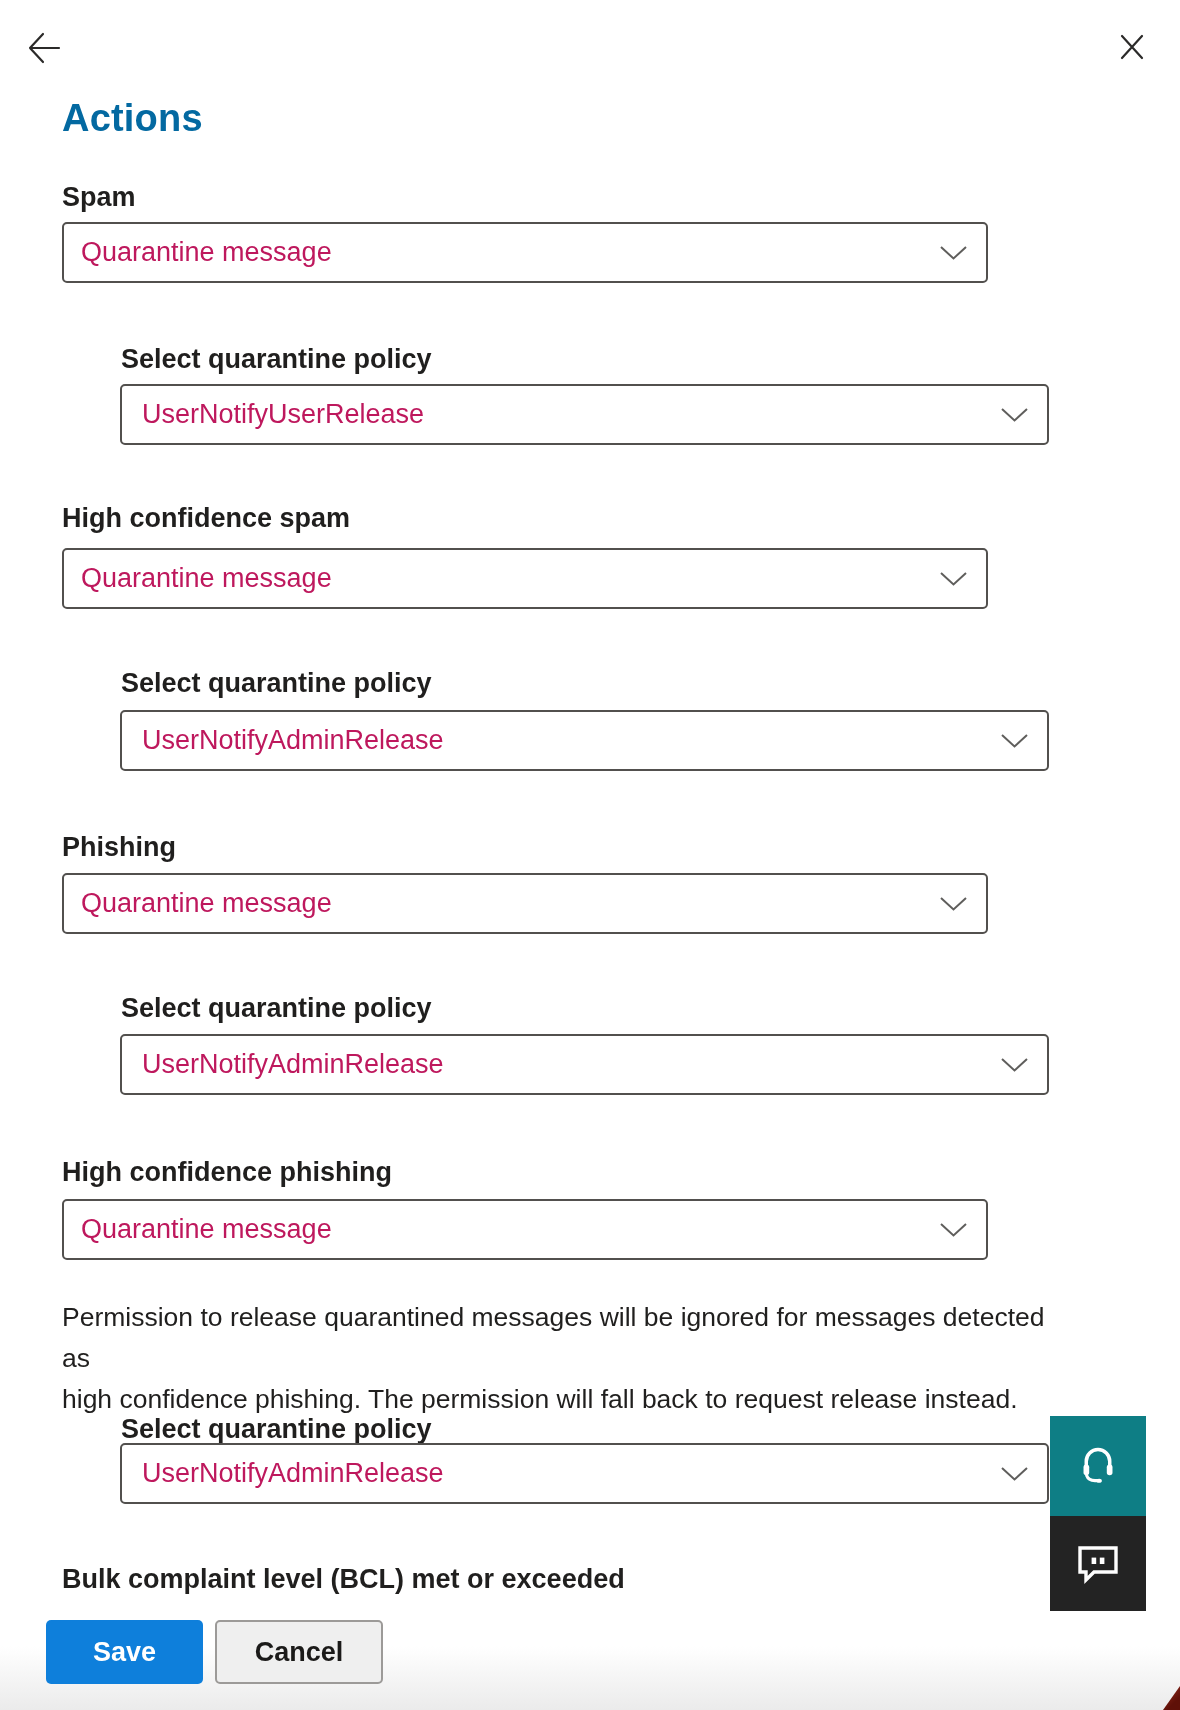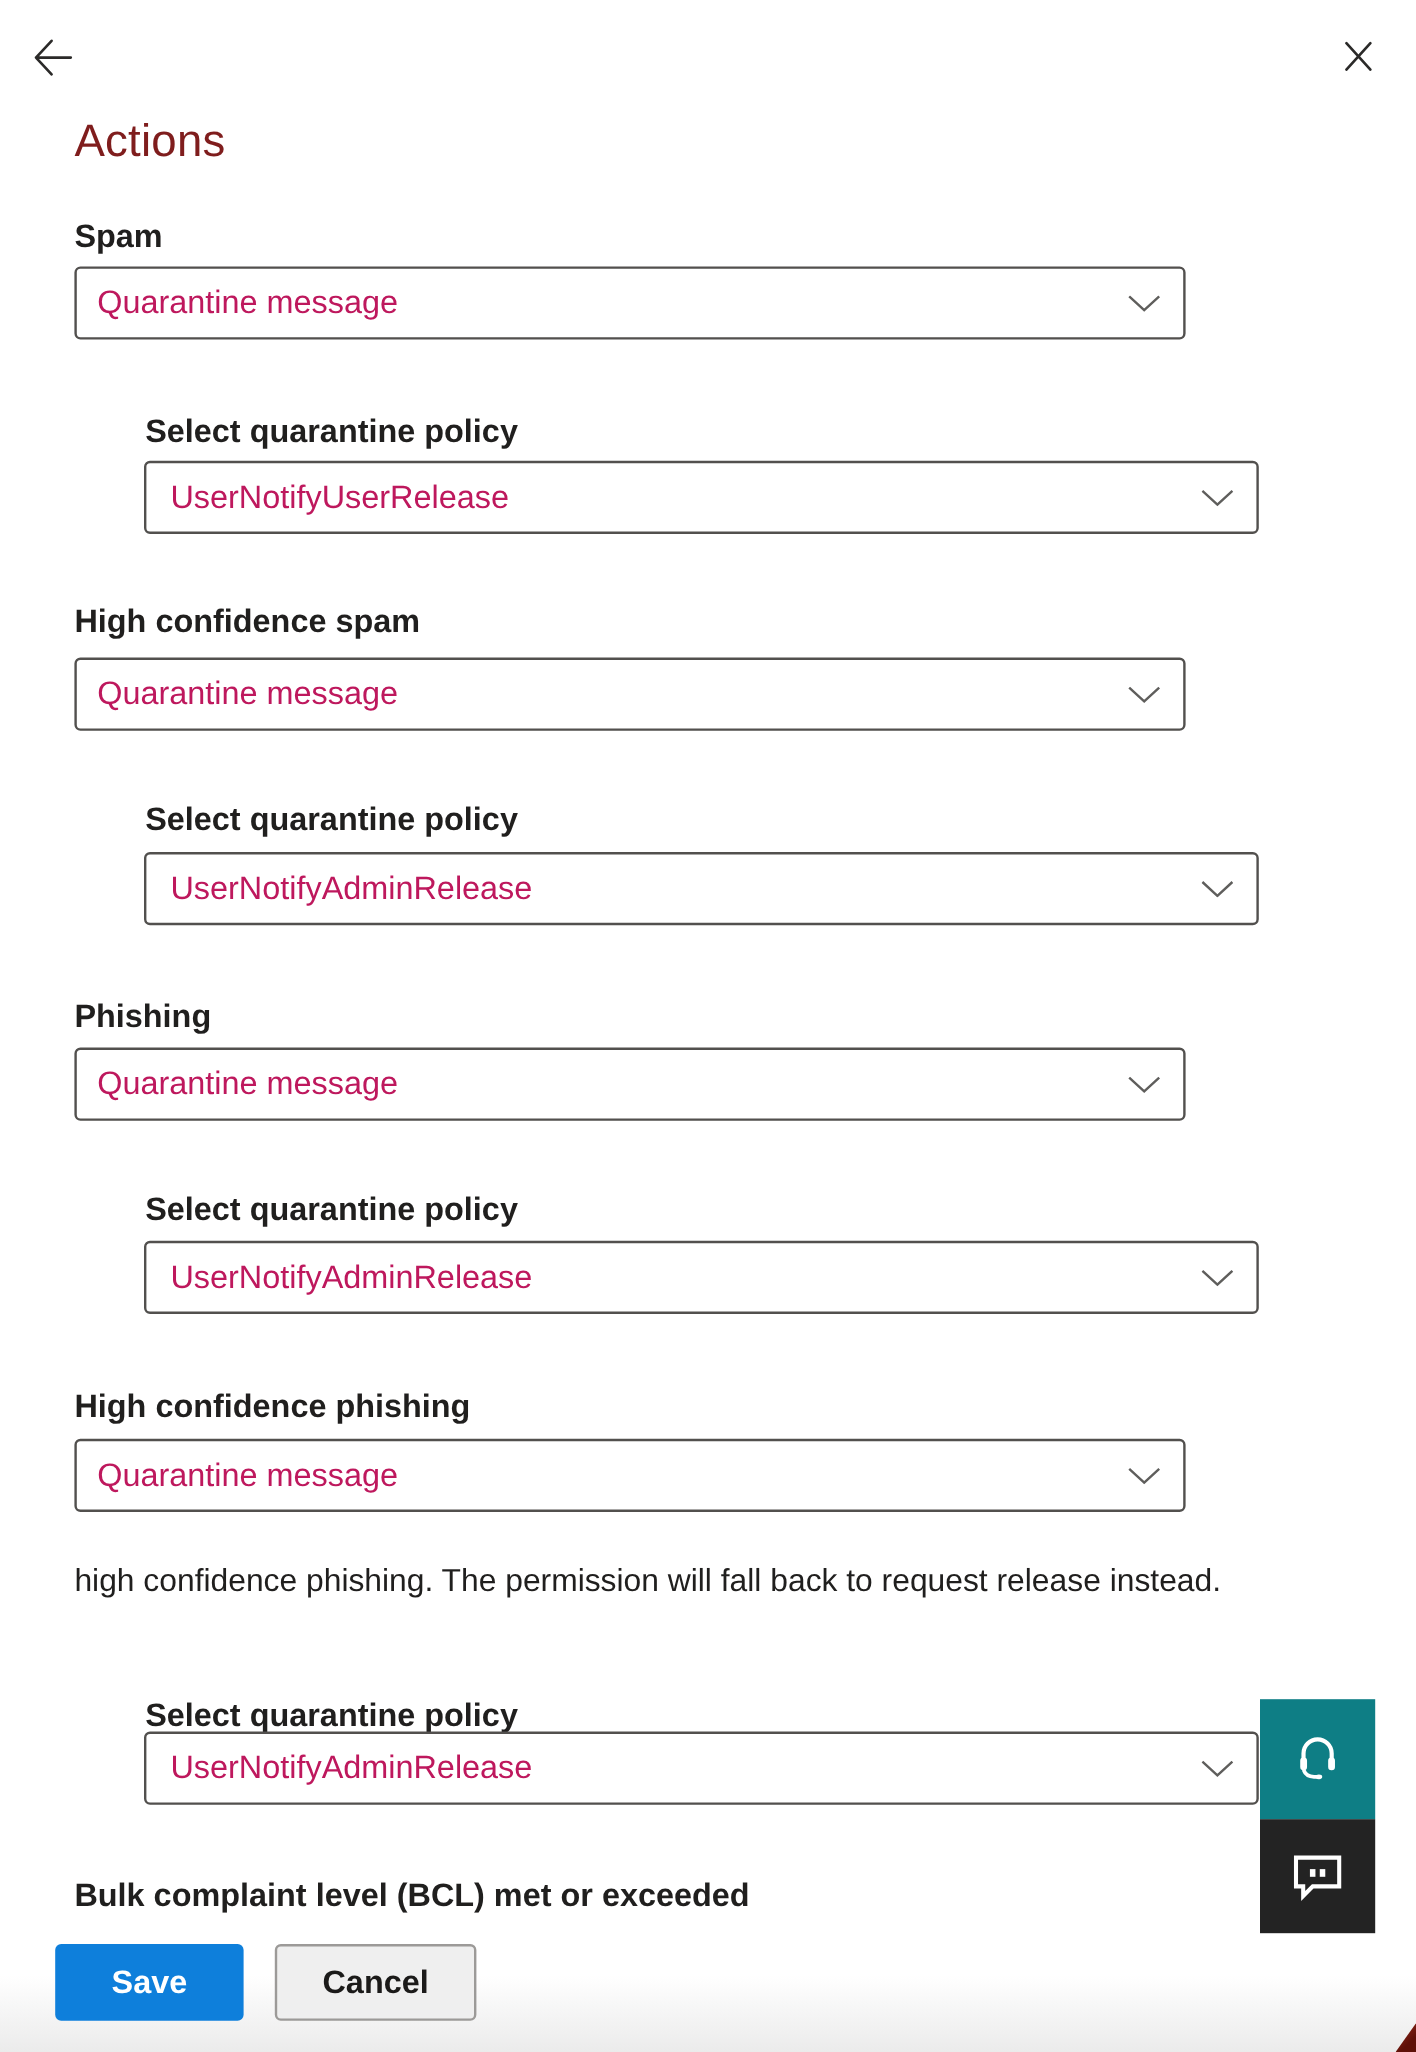--- a/index.html
+++ b/index.html
@@ -7,21 +7,21 @@
     width:1180px;height:1710px;position:relative;background:#ffffff;
     font-family:"Liberation Sans","DejaVu Sans",sans-serif;
     color:#201f1e;overflow:hidden;
   }
   .abs{position:absolute;}
   .icon-btn{
     background:transparent;border:none;padding:0;margin:0;cursor:pointer;
     display:flex;align-items:center;justify-content:center;
   }
   .title{
-    font-size:38px;font-weight:400;color:#7f1d1d;line-height:44px;letter-spacing:.2px;
+    font-size:38px;font-weight:700;color:#0369a1;line-height:44px;letter-spacing:.2px;
   }
   .lbl{
     font-size:27px;font-weight:600;color:#201f1e;line-height:34px;
   }
   .dd{
     box-sizing:border-box;height:61px;background:#fff;
     border:2px solid #52504e;border-radius:5px;
     display:flex;align-items:center;cursor:pointer;
   }
   .dd-val{
@@ -41,21 +41,21 @@
   }
   .btn{
     box-sizing:border-box;height:64px;border-radius:5px;cursor:pointer;
     font-family:inherit;font-size:27px;font-weight:600;
     display:flex;align-items:center;justify-content:center;
   }
   .btn-save{
     left:46px;top:26px;width:157px;background:#0e7fdb;border:none;color:#ffffff;
   }
   .btn-cancel{
-    left:229px;top:26px;width:168px;background:#efefef;
+    left:215px;top:26px;width:168px;background:#efefef;
     border:2px solid #9c9a98;color:#1b1a19;
   }
   .widget{
     width:96px;display:flex;align-items:center;justify-content:center;
     border:none;cursor:pointer;z-index:9;
   }
   .widget-help{left:1050px;top:1416px;height:100px;background:#0e7e85;}
   .widget-chat{left:1050px;top:1516px;height:95px;background:#232323;}
   .bulk-clip{
     left:62px;top:1562px;width:900px;height:34px;z-index:1;
@@ -147,20 +147,21 @@
 <div class="abs lbl" style="left:62px;top:1155px;">High confidence phishing</div>
 <div class="abs dd dd-main" style="left:62px;top:1199px;width:926px;">
   <span class="dd-val">Quarantine message</span>
   <span class="chev">
     <svg width="27" height="14" viewBox="0 0 27 14">
         <path d="M1 1 L13.5 12.5 L26 1" fill="none" stroke="#5f5e5c" stroke-width="2"></path>
       </svg>
   </span>
 </div>
 <div class="abs note" style="left:62px;top:1297px;width:1010px;">
+  <div>Permission to release quarantined messages will be ignored for messages detected as</div>
   <div>high confidence phishing. The permission will fall back to request release instead.</div>
 </div>
 <div class="abs lbl" style="left:121px;top:1412px;">Select quarantine policy</div>
 <div class="abs dd dd-sub" style="left:120px;top:1443px;width:929px;">
   <span class="dd-val">UserNotifyAdminRelease</span>
   <span class="chev">
     <svg width="27" height="14" viewBox="0 0 27 14">
         <path d="M1 1 L13.5 12.5 L26 1" fill="none" stroke="#5f5e5c" stroke-width="2"></path>
       </svg>
   </span>

